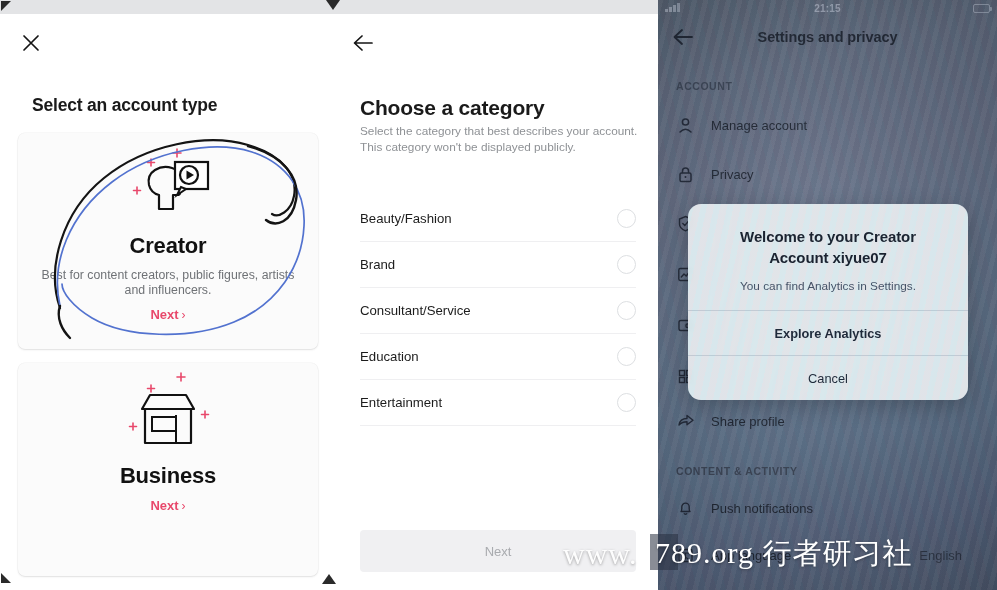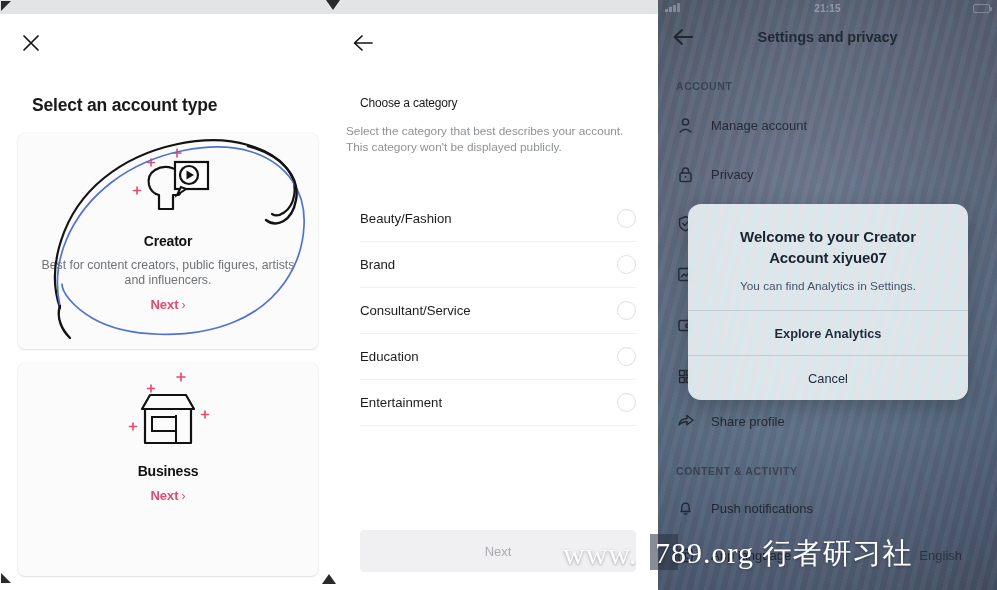--- a/index.html
+++ b/index.html
@@ -49,21 +49,21 @@
   }
   .acct-card.creator  { top: 133px; height: 216px; }
   .acct-card.business { top: 363px; height: 213px; }
   .card-art {
     position: relative;
     width: 300px; height: 98px;
     display: flex; align-items: center; justify-content: center;
   }
   .acct-card.business .card-art { height: 96px; }
   .card-name {
-    font-size: 14px; font-weight: bold; color: #111; letter-spacing: -0.2px;
+    font-size: 22px; font-weight: bold; color: #111; letter-spacing: -0.2px;
   }
   .acct-card.creator  .card-name { margin-top: 2px; }
   .acct-card.business .card-name { margin-top: 4px; }
   .card-desc {
     margin-top: 9px; width: 262px; text-align: center;
     font-size: 12.3px; line-height: 15px; color: #6f7276;
   }
   .card-next {
     margin-top: 9px; font-size: 13px; font-weight: bold; color: #e8486b;
     display: flex; align-items: center; gap: 3px;
@@ -83,24 +83,24 @@
     position: absolute; left: 0; top: 0; width: 320px; height: 14px;
     background: #e3e4e6;
   }
   .p2-back {
     position: absolute; left: 12px; top: 30px;
     width: 26px; height: 26px; display: flex; align-items: center; justify-content: center;
     color: #111;
   }
   .p2-title {
     position: absolute; left: 22px; top: 96px;
-    font-size: 12px; font-weight: normal; color: #1a1a1a; letter-spacing: -0.2px;
+    font-size: 21px; font-weight: bold; color: #1a1a1a; letter-spacing: -0.2px;
   }
   .p2-sub {
-    position: absolute; left: 8px; top: 124px; width: 278px;
+    position: absolute; left: 22px; top: 124px; width: 278px;
     font-size: 11.8px; line-height: 15.5px; color: #8e9195;
   }
   .cat-list { position: absolute; left: 22px; top: 196px; width: 276px; }
   .cat-row {
     position: relative; height: 46px;
     display: flex; align-items: center; justify-content: space-between;
     border-bottom: 1px solid #efeff1;
   }
   .cat-label { font-size: 13.2px; color: #1c1c1c; }
   .cat-radio {

